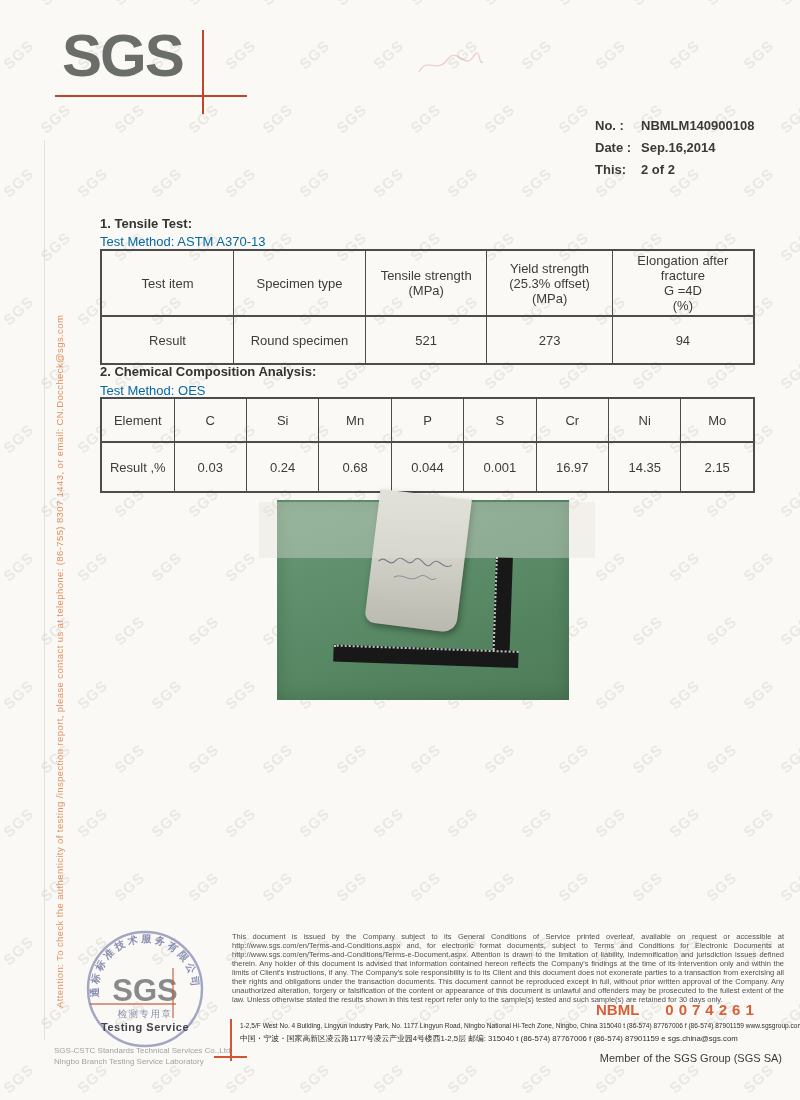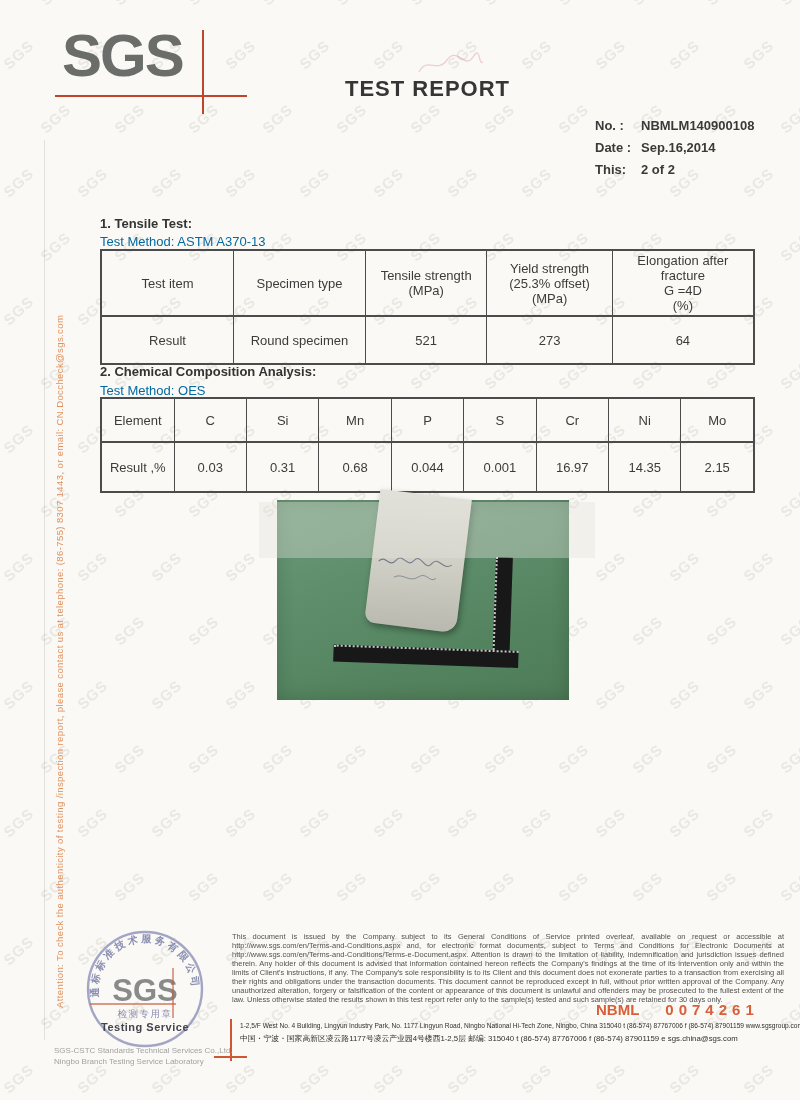--- a/index.html
+++ b/index.html
@@ -284,21 +284,20 @@
       <span class="wm" style="left: 667px; top: 1070px;">SGS</span>
       <span class="wm" style="left: 741px; top: 1070px;">SGS</span>
     </div>
 
   <div class="content">
 
     <div class="logo-text">SGS</div>
     <div class="logo-hline"></div>
     <div class="logo-vline"></div>
 
-    <div class="report-title">TEST REPORT</div>
 
     <svg class="scribble" width="72" height="38">
       <path d="M4,24 C12,8 22,26 32,12 S 50,22 58,9 63,18 68,14" fill="none" stroke="#d77787" stroke-width="1.3" opacity="0.6"></path>
     </svg>
 
     <div class="meta">
       <div class="meta-row">
         <span class="meta-label">No. :</span>
         <span>NBMLM140900108</span>
       </div>
@@ -337,21 +336,21 @@
 G =4D
 (%)</th>
         </tr>
       </thead>
       <tbody>
         <tr>
           <td>Result</td>
           <td>Round specimen</td>
           <td>521</td>
           <td>273</td>
-          <td>64</td>
+          <td>94</td>
         </tr>
       </tbody>
     </table>
 
     <div class="sec-heading" style="left:100px;top:364px;">2. Chemical Composition Analysis:</div>
     <div class="sec-method" style="left:100px;top:383px;">Test Method: OES</div>
 
     <table class="rtable" id="table2">
       <colgroup>
         <col style="width:11.2%">
@@ -374,21 +373,21 @@
           <th>S</th>
           <th>Cr</th>
           <th>Ni</th>
           <th>Mo</th>
         </tr>
       </thead>
       <tbody>
         <tr>
           <td>Result ,%</td>
           <td>0.03</td>
-          <td>0.31</td>
+          <td>0.24</td>
           <td>0.68</td>
           <td>0.044</td>
           <td>0.001</td>
           <td>16.97</td>
           <td>14.35</td>
           <td>2.15</td>
         </tr>
       </tbody>
     </table>
 
@@ -414,20 +413,21 @@
     </div>
 
     <div class="foot-vline"></div>
     <div class="foot-hline"></div>
 
     <div class="addr">
       <div class="addr-en">1-2,5/F West No. 4 Building, Lingyun Industry Park, No. 1177 Lingyun Road, Ningbo National Hi-Tech Zone, Ningbo, China 315040   t   (86-574) 87767006   f   (86-574) 87901159   www.sgsgroup.com.cn</div>
       <div class="addr-cn">中国・宁波・国家高新区凌云路1177号凌云产业园4号楼西1-2,5层        邮编: 315040   t   (86-574) 87767006   f   (86-574) 87901159   e   sgs.china@sgs.com</div>
     </div>
 
+    <div class="member">Member of the SGS Group (SGS SA)</div>
 
     <svg class="stamp" width="235" height="152">
       <circle cx="97" cy="67" r="57" fill="none" stroke="#9296bb" stroke-width="2.4" opacity="0.85"></circle>
       <path id="stampArc" d="M 50.7,75.2 A 47,47 0 1 1 143.3,75.2" fill="none"></path>
       <text font-size="10" letter-spacing="3" fill="#8a8eb2" font-weight="bold" font-family="DejaVu Sans, sans-serif">
         <textPath href="#stampArc">通标标准技术服务有限公司</textPath>
       </text>
       <text x="97" y="79" text-anchor="middle" font-size="31" font-weight="bold" fill="#7d8080" opacity="0.9" font-family="Liberation Sans, sans-serif">SGS</text>
       <line x1="42" y1="82" x2="128" y2="82" stroke="#c65a3a" stroke-width="1.4" opacity="0.8"></line>
       <line x1="125" y1="46" x2="125" y2="96" stroke="#c65a3a" stroke-width="1.4" opacity="0.8"></line>

